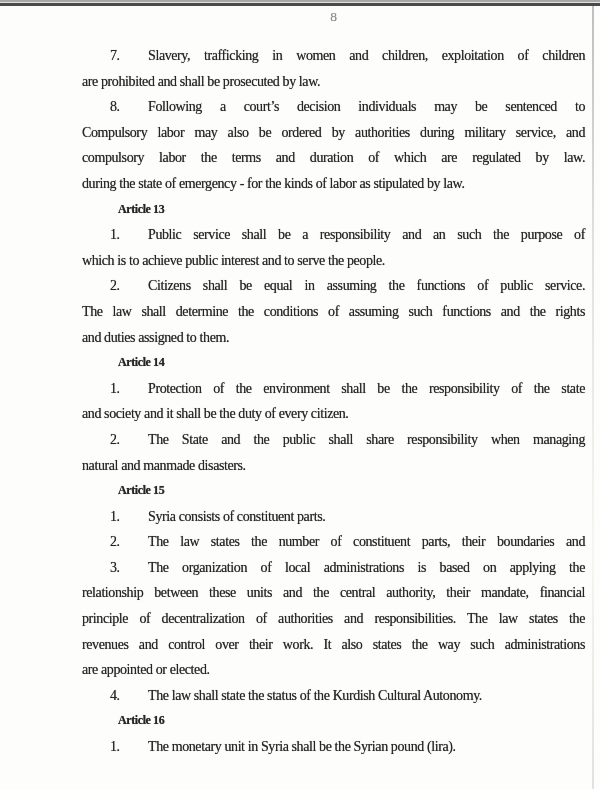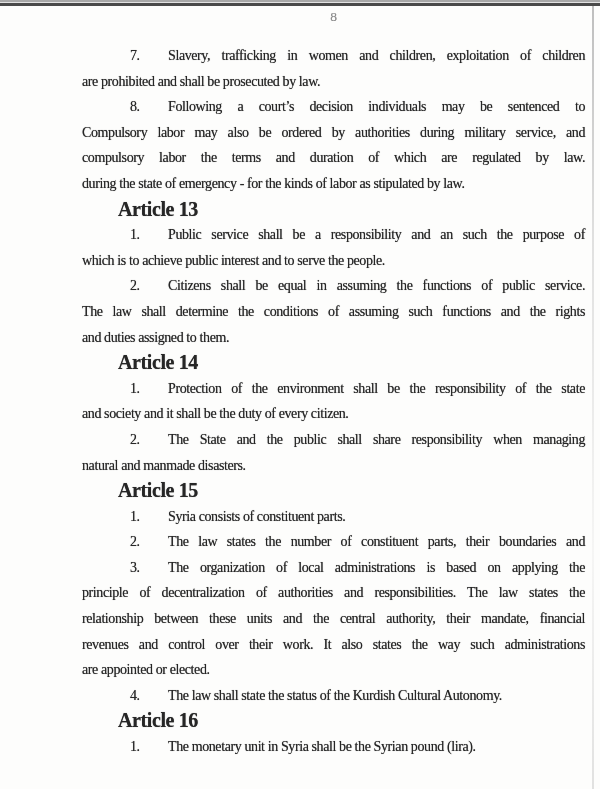--- a/index.html
+++ b/index.html
@@ -62,25 +62,25 @@
     letter-spacing: -0.4px;
     text-align: justify;
     text-align-last: justify;
     text-shadow: 0 0 0.7px rgba(55,55,55,0.75);
     white-space: normal;
   }
   .line.lastline {
     text-align-last: left;
   }
   .line.first {
-    margin-left: 48px;
+    margin-left: 28px;
   }
   .heading {
     margin-left: 36px;
-    font-size: 20px;
+    font-size: 12px;
     line-height: 25.6px;
     letter-spacing: -0.4px;
     font-weight: bold;
     text-align: left;
     text-align-last: left;
     text-shadow: 0 0 0.7px rgba(45,45,45,0.8);
   }
   .pnum {
     display: inline-block;
     width: 38px;
@@ -108,21 +108,21 @@
       <div class="line lastline">and duties assigned to them.</div>
       <div class="heading">Article 14</div>
       <div class="line first"><span class="pnum">1.</span><span>Protection of the environment shall be the responsibility of the state</span></div>
       <div class="line lastline">and society and it shall be the duty of every citizen.</div>
       <div class="line first"><span class="pnum">2.</span><span>The State and the public shall share responsibility when managing</span></div>
       <div class="line lastline">natural and manmade disasters.</div>
       <div class="heading">Article 15</div>
       <div class="line first lastline"><span class="pnum">1.</span><span>Syria consists of constituent parts.</span></div>
       <div class="line first"><span class="pnum">2.</span><span>The law states the number of constituent parts, their boundaries and</span></div>
       <div class="line first"><span class="pnum">3.</span><span>The organization of local administrations is based on applying the</span></div>
+      <div class="line">relationship between these units and the central authority, their mandate, financial</div>
       <div class="line">principle of decentralization of authorities and responsibilities. The law states the</div>
-      <div class="line">relationship between these units and the central authority, their mandate, financial</div>
       <div class="line">revenues and control over their work. It also states the way such administrations</div>
       <div class="line lastline">are appointed or elected.</div>
       <div class="line first lastline"><span class="pnum">4.</span><span>The law shall state the status of the Kurdish Cultural Autonomy.</span></div>
       <div class="heading">Article 16</div>
       <div class="line first lastline"><span class="pnum">1.</span><span>The monetary unit in Syria shall be the Syrian pound (lira).</span></div>
     </div>
 </div>
 
 </body></html>

